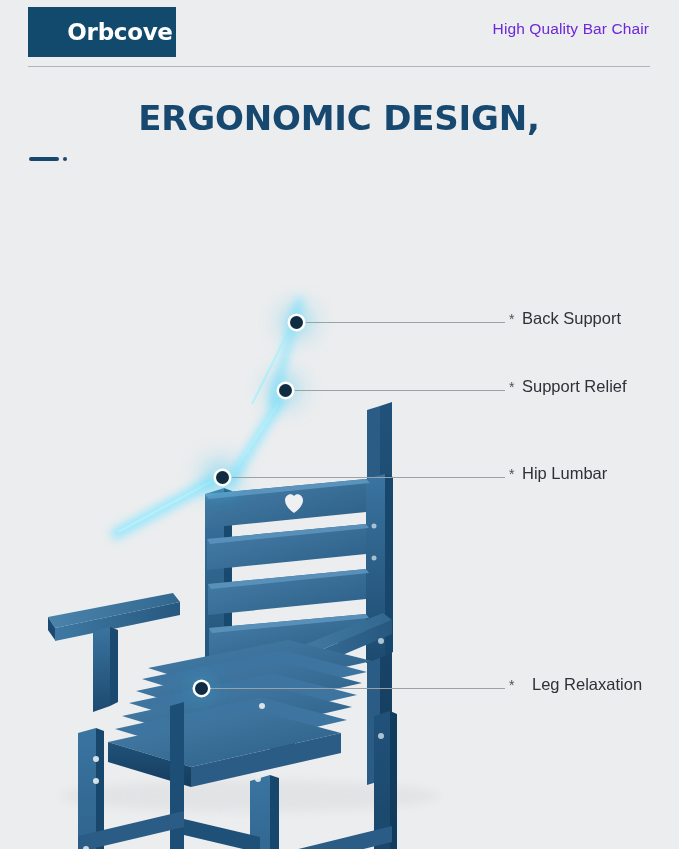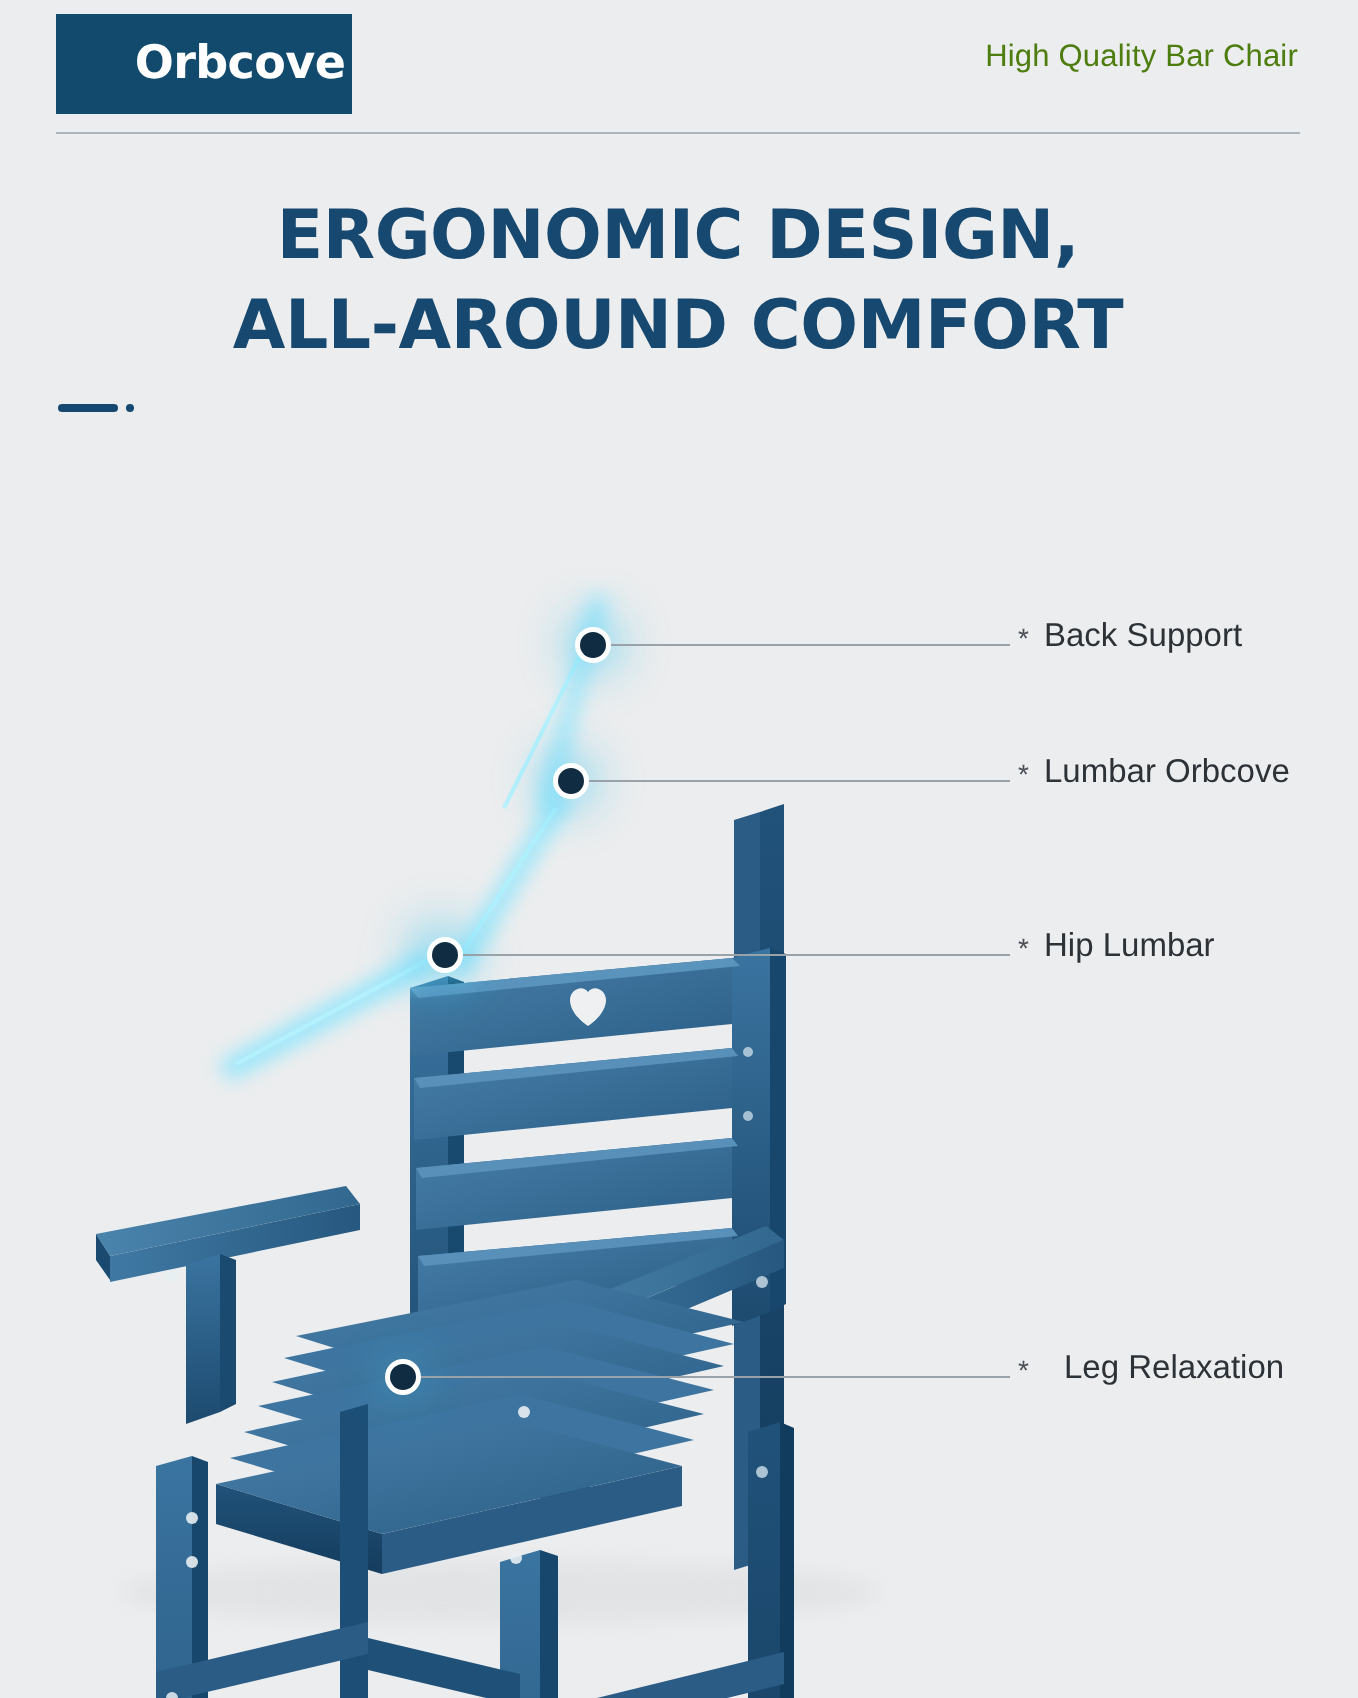--- a/index.html
+++ b/index.html
@@ -39,21 +39,21 @@
     font-size: 23px;
     font-weight: bold;
     letter-spacing: -0.3px;
     font-family: "DejaVu Sans", sans-serif;
     margin-left: 36px;
   }
   #header-tagline {
     position: absolute;
     right: 30px; top: 20px;
     font-size: 15.5px;
-    color: #4d7c0f;
+    color: #6d28d9;
     font-family: "Liberation Sans", sans-serif;
     letter-spacing: 0.1px;
   }
   #header-rule {
     position: absolute;
     left: 28px; top: 66px;
     width: 622px; height: 1px;
     background: #aeb6bd;
   }
 
@@ -154,21 +154,20 @@
   <div id="header">
     <div id="logo-box">
       <span id="logo-text">Orbcove</span>
     </div>
     <div id="header-tagline">High Quality Bar Chair</div>
     <div id="header-rule"></div>
   </div>
 
   <div id="title-block">
     <div class="title-line">ERGONOMIC DESIGN,</div>
-    <div class="title-line">ALL-AROUND COMFORT</div>
     <div id="accent-rule">
       <div id="accent-bar"></div>
       <div id="accent-dot"></div>
     </div>
   </div>
 
   <div id="stage">
     <svg id="chair-svg" width="679" height="613" viewBox="0 0 679 613">
       <defs>
         <linearGradient id="gFront" x1="0" y1="0" x2="0" y2="1">
@@ -323,21 +322,21 @@
       <div class="callout" style="left: 296px; top: 312px; width: 426px;">
         <div class="callout-line" style="width: 209px;"></div>
         <div class="callout-dot"></div>
         <div class="callout-star" style="left: 213px;">*</div>
         <div class="callout-label" style="left: 226px;">Back Support</div>
       </div>
       <div class="callout" style="left: 285px; top: 380px; width: 437px;">
         <div class="callout-line" style="width: 220px;"></div>
         <div class="callout-dot"></div>
         <div class="callout-star" style="left: 224px;">*</div>
-        <div class="callout-label" style="left: 237px;">Lumbar Orbcove</div>
+        <div class="callout-label" style="left: 237px;">Support Relief</div>
       </div>
       <div class="callout" style="left: 222px; top: 467px; width: 500px;">
         <div class="callout-line" style="width: 283px;"></div>
         <div class="callout-dot"></div>
         <div class="callout-star" style="left: 287px;">*</div>
         <div class="callout-label" style="left: 300px;">Hip Lumbar</div>
       </div>
       <div class="callout" style="left: 201px; top: 678px; width: 521px;">
         <div class="callout-line" style="width: 304px;"></div>
         <div class="callout-dot"></div>

